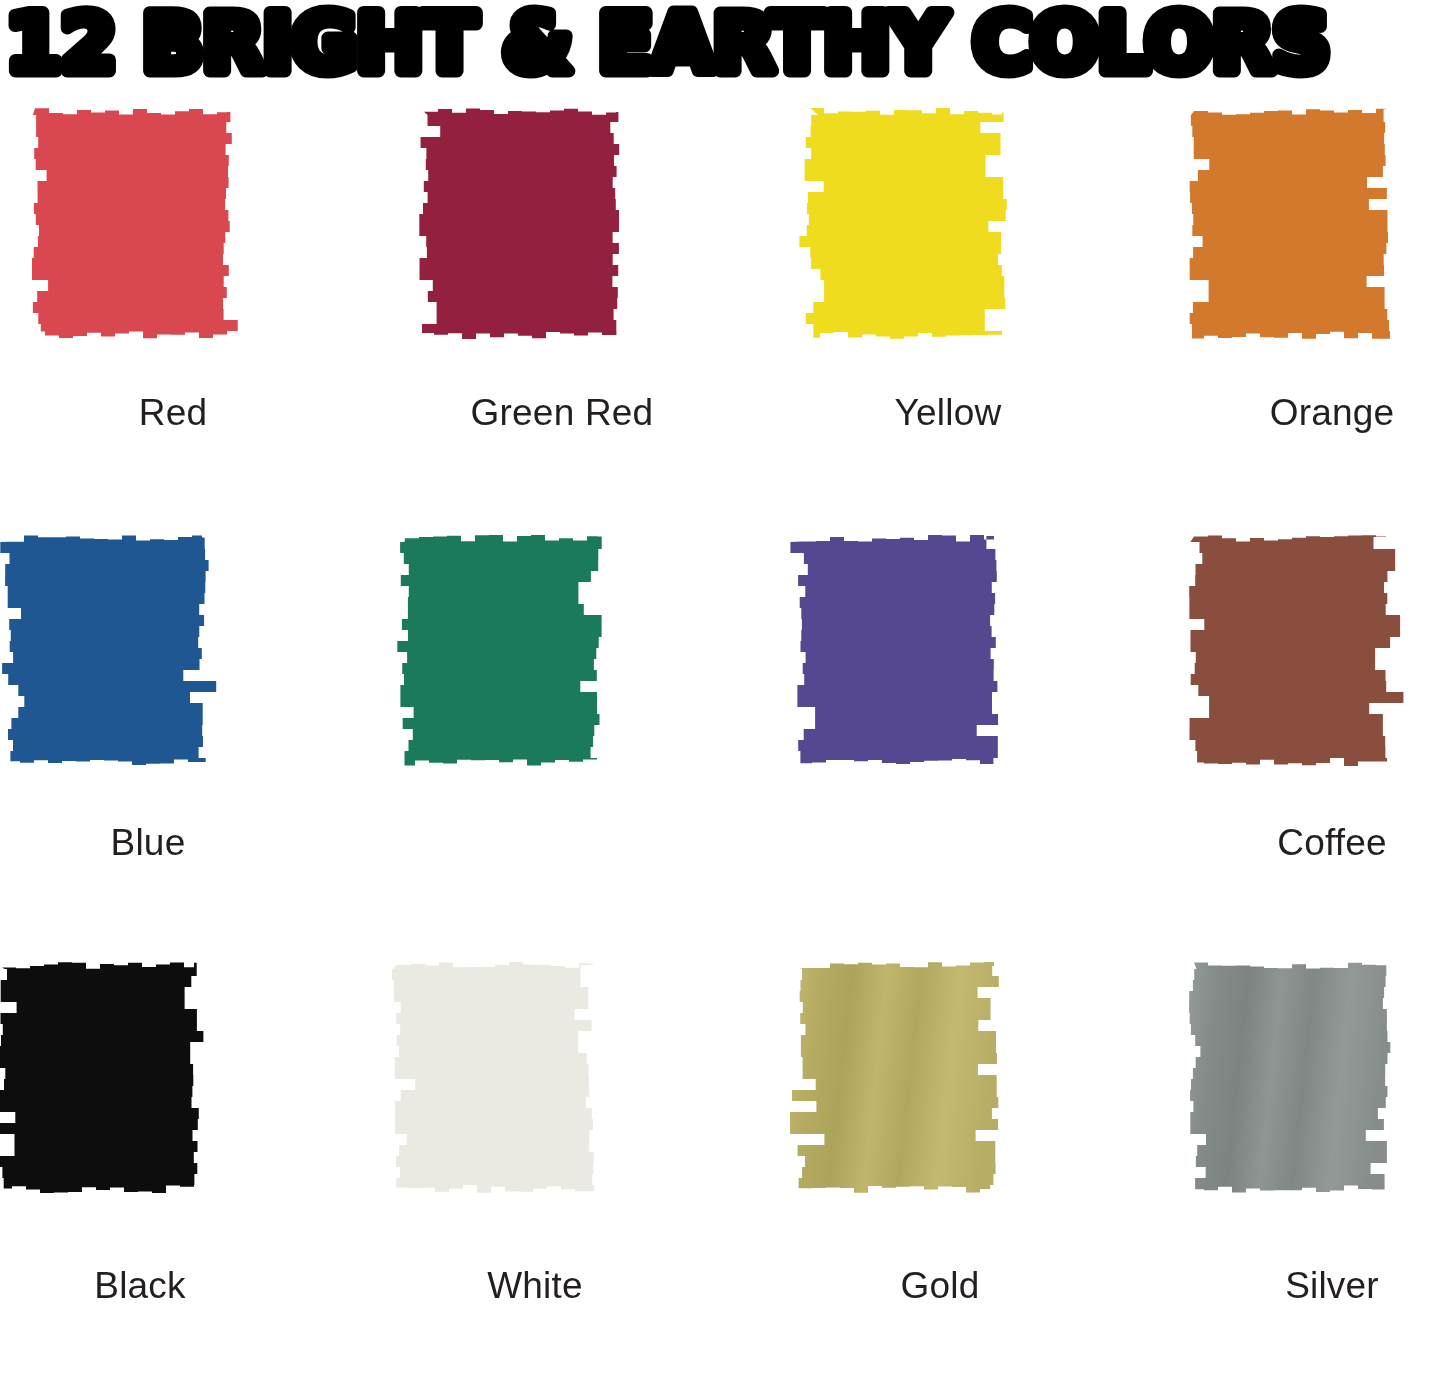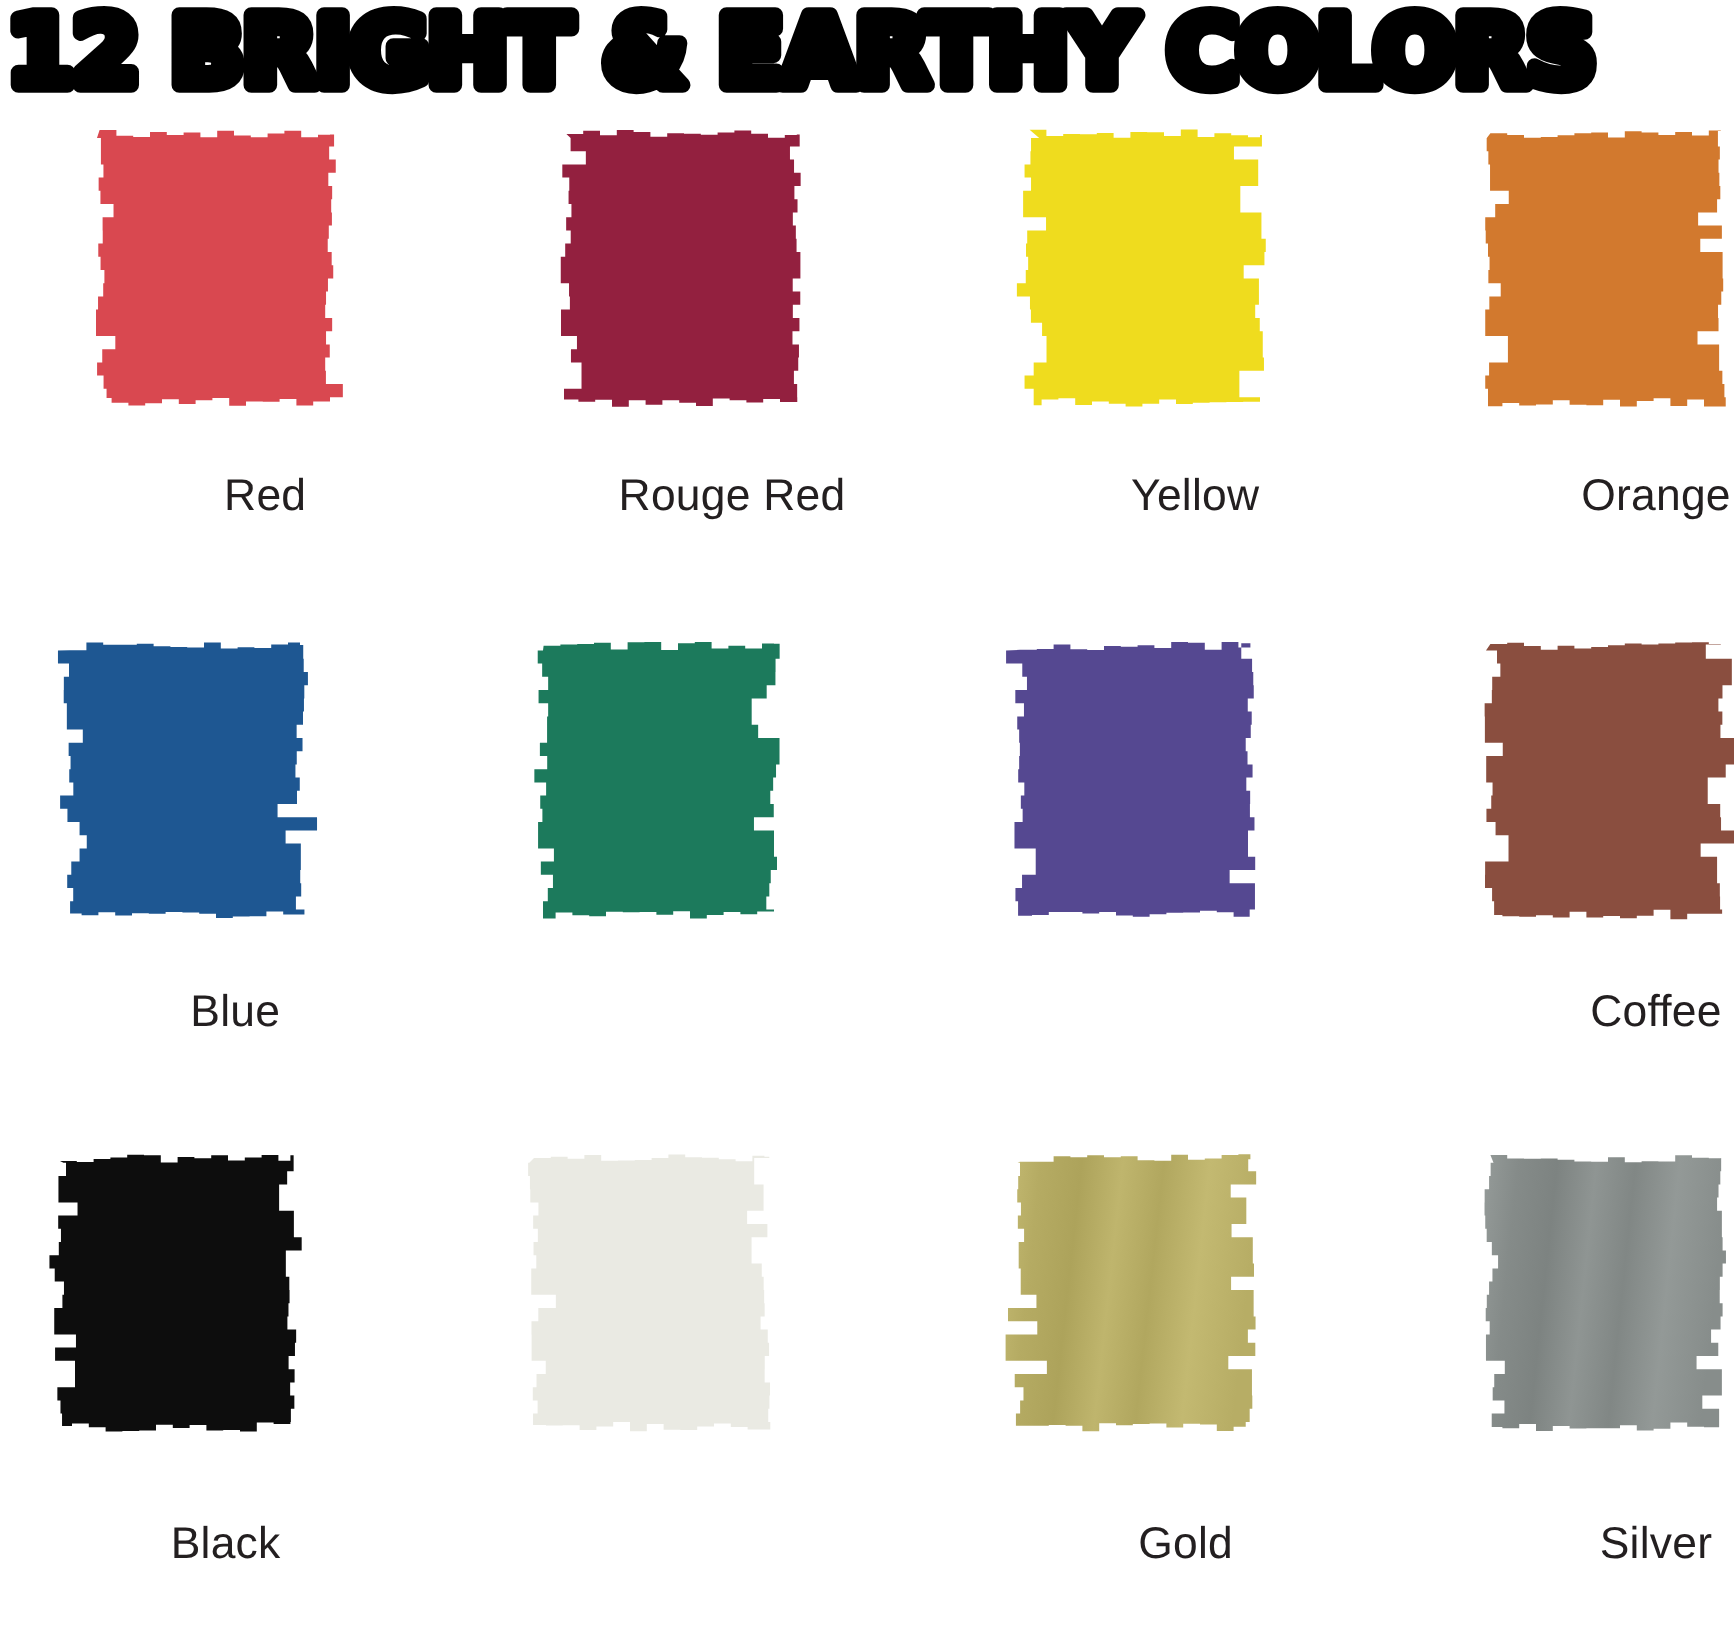--- a/index.html
+++ b/index.html
@@ -45,21 +45,20 @@
     stroke-linecap: round;
   }
 
   
   #swatch-grid {
     position: absolute;
     left: 0;
     top: 95px;
     width: 1336px;
     height: 1282px;
-    margin-left: 48px;
   }
   .swatch-row {
     position: relative;
     width: 1445px;
     height: 427px;
   }
   .swatch-cell {
     position: absolute;
     top: 0;
     width: 360px;
@@ -125,21 +124,21 @@
       <svg class="swatch-art" viewBox="0 0 360 340">
         <path class="paint" d="M42.0 13.3 L56.0 13.3 L56.0 18.1 L70.0 18.1 L70.0 19.2 L84.0 19.2 L84.0 15.0 L98.0 15.0 L98.0 17.4 L112.0 17.4 L112.0 15.4 L126.0 15.4 L126.0 19.4 L140.0 19.4 L140.0 13.9 L154.0 13.9 L154.0 17.9 L168.0 17.9 L168.0 19.4 L182.0 19.4 L182.0 16.3 L196.0 16.3 L196.0 14.0 L210.0 14.0 L210.0 19.3 L224.0 19.3 L224.0 17.2 L234.0 17.2 L234.0 17.0 L237.4 17.0 L237.4 16.0 L237.4 27.0 L233.3 27.0 L233.3 38.0 L238.8 38.0 L238.8 49.0 L232.6 49.0 L232.6 60.0 L235.8 60.0 L235.8 71.0 L235.0 71.0 L235.0 82.0 L235.6 82.0 L235.6 93.0 L233.0 93.0 L233.0 104.0 L232.1 104.0 L232.1 115.0 L235.4 115.0 L235.4 126.0 L236.7 126.0 L236.7 137.0 L232.3 137.0 L232.3 148.0 L230.7 148.0 L230.7 159.0 L230.0 159.0 L230.0 170.0 L235.8 170.0 L235.8 181.0 L230.7 181.0 L230.7 192.0 L233.8 192.0 L233.8 203.0 L230.0 203.0 L230.0 214.0 L230.6 214.0 L230.6 225.0 L230.1 225.0 L244.7 225.0 L244.7 236.0 L234.0 236.0 L234.0 239.5 L220.0 239.5 L220.0 242.9 L206.0 242.9 L206.0 237.5 L192.0 237.5 L192.0 239.8 L178.0 239.8 L178.0 239.6 L164.0 239.6 L164.0 243.2 L150.0 243.2 L150.0 236.6 L136.0 236.6 L136.0 238.6 L122.0 238.6 L122.0 241.6 L108.0 241.6 L108.0 237.7 L94.0 237.7 L94.0 241.1 L80.0 241.1 L80.0 242.9 L66.0 242.9 L66.0 240.6 L52.0 240.6 L52.0 236.6 L47.8 236.6 L47.8 240.0 L47.8 229.0 L45.3 229.0 L45.3 218.0 L39.9 218.0 L39.9 207.0 L44.2 207.0 L44.2 196.0 L55.1 196.0 L55.1 185.0 L51.0 185.0 L39.0 185.0 L39.0 174.0 L39.0 163.0 L40.7 163.0 L40.7 152.0 L45.0 152.0 L45.0 141.0 L46.0 141.0 L46.0 130.0 L42.8 130.0 L42.8 119.0 L40.9 119.0 L40.9 108.0 L44.6 108.0 L44.6 97.0 L44.5 97.0 L44.5 86.0 L53.6 86.0 L53.6 75.0 L42.7 75.0 L42.7 64.0 L41.2 64.0 L41.2 53.0 L45.2 53.0 L45.2 42.0 L54.8 42.0 L43.1 42.0 L43.1 31.0 L43.1 20.0 L39.8 20.0 Z" fill="#D94850" shape-rendering="geometricPrecision"></path>
       </svg>
       <div class="swatch-label">Red</div>
     </div>
 
     <div class="swatch-cell col-2">
       <svg class="swatch-art" viewBox="0 0 360 340">
         <path class="paint" d="M42.0 16.7 L56.0 16.7 L56.0 13.9 L70.0 13.9 L70.0 17.8 L84.0 17.8 L84.0 13.4 L98.0 13.4 L98.0 15.0 L112.0 15.0 L112.0 19.0 L126.0 19.0 L126.0 16.0 L140.0 16.0 L140.0 16.5 L154.0 16.5 L154.0 17.3 L168.0 17.3 L168.0 15.5 L182.0 15.5 L182.0 13.8 L196.0 13.8 L196.0 16.5 L210.0 16.5 L210.0 19.8 L224.0 19.8 L224.0 17.4 L234.0 17.4 L234.0 17.0 L236.4 17.0 L236.4 16.0 L236.4 27.0 L228.3 27.0 L228.3 38.0 L231.7 38.0 L231.7 49.0 L237.2 49.0 L237.2 60.0 L232.0 60.0 L232.0 71.0 L234.6 71.0 L234.6 82.0 L230.7 82.0 L230.7 93.0 L233.2 93.0 L233.2 104.0 L233.8 104.0 L233.8 115.0 L224.3 115.0 L237.0 115.0 L237.0 126.0 L237.0 137.0 L230.6 137.0 L230.6 148.0 L236.9 148.0 L236.9 159.0 L230.7 159.0 L230.7 170.0 L236.2 170.0 L236.2 181.0 L230.4 181.0 L230.4 192.0 L235.8 192.0 L235.8 203.0 L235.2 203.0 L235.2 214.0 L231.6 214.0 L231.6 225.0 L234.3 225.0 L234.3 236.0 L234.4 236.0 L234.4 240.1 L234.0 240.1 L220.0 240.1 L220.0 237.4 L206.0 237.4 L206.0 240.5 L192.0 240.5 L192.0 238.6 L178.0 238.6 L178.0 237.0 L164.0 237.0 L164.0 243.3 L150.0 243.3 L150.0 240.7 L136.0 240.7 L136.0 238.5 L122.0 238.5 L122.0 242.3 L108.0 242.3 L108.0 238.6 L94.0 238.6 L94.0 243.9 L80.0 243.9 L80.0 238.2 L66.0 238.2 L66.0 239.8 L52.0 239.8 L52.0 237.9 L40.0 237.9 L40.0 240.0 L40.0 229.0 L40.2 229.0 L54.6 229.0 L54.6 218.0 L54.6 207.0 L45.8 207.0 L45.8 196.0 L50.8 196.0 L50.8 185.0 L53.2 185.0 L37.5 185.0 L37.5 174.0 L37.5 163.0 L44.9 163.0 L44.9 152.0 L44.2 152.0 L44.2 141.0 L48.6 141.0 L37.3 141.0 L37.3 130.0 L37.3 119.0 L41.0 119.0 L41.0 108.0 L45.6 108.0 L45.6 97.0 L41.8 97.0 L41.8 86.0 L46.2 86.0 L46.2 75.0 L43.8 75.0 L43.8 64.0 L44.4 64.0 L44.4 53.0 L38.6 53.0 L38.6 42.0 L37.1 42.0 L58.2 42.0 L58.2 31.0 L45.5 31.0 L45.5 20.0 Z" fill="#93203F" shape-rendering="geometricPrecision"></path>
       </svg>
-      <div class="swatch-label">Rouge Red</div>
+      <div class="swatch-label">Green Red</div>
     </div>
 
     <div class="swatch-cell col-3">
       <svg class="swatch-art" viewBox="0 0 360 340">
         <path class="paint" d="M42.0 13.1 L56.0 13.1 L56.0 18.3 L70.0 18.3 L70.0 16.6 L84.0 16.6 L84.0 16.8 L98.0 16.8 L98.0 15.8 L112.0 15.8 L112.0 19.7 L126.0 19.7 L126.0 15.0 L140.0 15.0 L140.0 15.2 L154.0 15.2 L154.0 18.3 L168.0 18.3 L168.0 12.9 L182.0 12.9 L182.0 19.2 L196.0 19.2 L196.0 16.1 L210.0 16.1 L210.0 17.8 L224.0 17.8 L224.0 19.4 L234.0 19.4 L234.0 17.6 L235.6 17.6 L235.6 16.0 L235.6 27.0 L235.5 27.0 L212.3 27.0 L212.3 38.0 L232.5 38.0 L232.5 49.0 L232.5 60.0 L234.9 60.0 L217.6 60.0 L217.6 71.0 L217.6 82.0 L216.3 82.0 L235.2 82.0 L235.2 93.0 L235.2 104.0 L238.8 104.0 L238.8 115.0 L237.7 115.0 L237.7 126.0 L232.7 126.0 L220.4 126.0 L220.4 137.0 L233.1 137.0 L233.1 148.0 L233.1 159.0 L230.0 159.0 L230.0 170.0 L233.8 170.0 L233.8 181.0 L236.3 181.0 L236.3 192.0 L236.3 192.0 L236.3 203.0 L237.3 203.0 L237.3 214.0 L236.1 214.0 L216.8 214.0 L216.8 225.0 L216.8 236.0 L219.6 236.0 L234.0 236.0 L234.0 239.7 L220.0 239.7 L220.0 239.9 L206.0 239.9 L206.0 240.3 L192.0 240.3 L192.0 240.6 L178.0 240.6 L178.0 241.7 L164.0 241.7 L164.0 238.0 L150.0 238.0 L150.0 241.4 L136.0 241.4 L136.0 243.8 L122.0 243.8 L122.0 241.5 L108.0 241.5 L108.0 239.6 L94.0 239.6 L94.0 242.4 L80.0 242.4 L80.0 236.9 L66.0 236.9 L66.0 237.9 L52.0 237.9 L52.0 242.7 L45.4 242.7 L45.4 240.0 L45.4 229.0 L37.8 229.0 L37.8 218.0 L45.4 218.0 L45.4 207.0 L43.3 207.0 L56.1 207.0 L56.1 196.0 L56.1 185.0 L52.4 185.0 L52.4 174.0 L43.1 174.0 L43.1 163.0 L42.3 163.0 L42.3 152.0 L31.4 152.0 L31.4 141.0 L38.8 141.0 L38.8 130.0 L40.8 130.0 L40.8 119.0 L39.0 119.0 L39.0 108.0 L40.0 108.0 L40.0 97.0 L41.2 97.0 L55.7 97.0 L55.7 86.0 L36.6 86.0 L36.6 75.0 L36.6 64.0 L43.2 64.0 L43.2 53.0 L37.8 53.0 L37.8 42.0 L42.7 42.0 L42.7 31.0 L43.2 31.0 L43.2 20.0 L50.0 20.0 Z" fill="#EFDC1E" shape-rendering="geometricPrecision"></path>
       </svg>
       <div class="swatch-label">Yellow</div>
     </div>
 
     <div class="swatch-cell col-4">
@@ -185,20 +184,21 @@
       <svg class="swatch-art" viewBox="0 0 360 340">
         <path class="paint" d="M42.0 18.4 L56.0 18.4 L56.0 19.3 L70.0 19.3 L70.0 16.9 L84.0 16.9 L84.0 15.5 L98.0 15.5 L98.0 13.2 L112.0 13.2 L112.0 13.7 L126.0 13.7 L126.0 19.7 L140.0 19.7 L140.0 15.1 L154.0 15.1 L154.0 16.3 L168.0 16.3 L168.0 13.7 L182.0 13.7 L182.0 18.0 L196.0 18.0 L196.0 15.5 L210.0 15.5 L210.0 13.4 L224.0 13.4 L224.0 18.2 L234.0 18.2 L234.0 13.7 L236.7 13.7 L236.7 16.0 L236.7 27.0 L231.3 27.0 L231.3 38.0 L236.6 38.0 L224.6 38.0 L224.6 49.0 L224.6 60.0 L225.7 60.0 L236.9 60.0 L236.9 71.0 L236.9 82.0 L231.8 82.0 L243.4 82.0 L243.4 93.0 L230.2 93.0 L230.2 104.0 L230.2 115.0 L233.1 115.0 L233.1 126.0 L233.3 126.0 L233.3 137.0 L232.4 137.0 L232.4 148.0 L231.5 148.0 L231.5 159.0 L238.8 159.0 L238.8 170.0 L237.8 170.0 L237.8 181.0 L232.5 181.0 L232.5 192.0 L237.5 192.0 L237.5 203.0 L233.8 203.0 L233.8 214.0 L237.3 214.0 L237.3 225.0 L234.4 225.0 L234.4 236.0 L231.6 236.0 L234.0 236.0 L234.0 237.7 L220.0 237.7 L220.0 236.5 L206.0 236.5 L206.0 244.0 L192.0 244.0 L192.0 242.6 L178.0 242.6 L178.0 243.1 L164.0 243.1 L164.0 238.6 L150.0 238.6 L150.0 241.0 L136.0 241.0 L136.0 238.2 L122.0 238.2 L122.0 243.1 L108.0 243.1 L108.0 243.5 L94.0 243.5 L94.0 243.9 L80.0 243.9 L80.0 240.4 L66.0 240.4 L66.0 237.3 L52.0 237.3 L52.0 239.4 L43.7 239.4 L43.7 240.0 L43.7 229.0 L42.4 229.0 L42.4 218.0 L39.8 218.0 L39.8 207.0 L41.4 207.0 L54.5 207.0 L54.5 196.0 L54.5 185.0 L63.6 185.0 L37.9 185.0 L37.9 174.0 L55.3 174.0 L55.3 163.0 L37.2 163.0 L37.2 152.0 L37.2 141.0 L44.0 141.0 L44.0 130.0 L45.3 130.0 L45.3 119.0 L37.6 119.0 L37.6 108.0 L33.2 108.0 L33.2 97.0 L41.0 97.0 L41.0 86.0 L42.8 86.0 L42.8 75.0 L40.5 75.0 L40.5 64.0 L44.9 64.0 L56.6 64.0 L56.6 53.0 L40.7 53.0 L40.7 42.0 L40.7 31.0 L47.0 31.0 L47.0 20.0 L44.9 20.0 Z" fill="#0D0D0D" shape-rendering="geometricPrecision"></path>
       </svg>
       <div class="swatch-label">Black</div>
     </div>
 
     <div class="swatch-cell col-2">
       <svg class="swatch-art" viewBox="0 0 360 340">
         <path class="paint" d="M42.0 15.9 L56.0 15.9 L56.0 14.9 L70.0 14.9 L70.0 16.6 L84.0 16.6 L84.0 13.4 L98.0 13.4 L98.0 18.2 L112.0 18.2 L112.0 18.0 L126.0 18.0 L126.0 17.7 L140.0 17.7 L140.0 16.0 L154.0 16.0 L154.0 13.1 L168.0 13.1 L168.0 15.4 L182.0 15.4 L182.0 15.8 L196.0 15.8 L196.0 17.0 L210.0 17.0 L210.0 18.8 L224.0 18.8 L224.0 14.2 L234.0 14.2 L234.0 15.0 L238.1 15.0 L238.1 16.0 L225.5 16.0 L225.5 27.0 L225.5 38.0 L218.4 38.0 L233.3 38.0 L233.3 49.0 L233.3 60.0 L232.7 60.0 L219.6 60.0 L219.6 71.0 L236.5 71.0 L236.5 82.0 L223.3 82.0 L223.3 93.0 L223.3 104.0 L231.8 104.0 L231.8 115.0 L233.4 115.0 L233.4 126.0 L233.8 126.0 L233.8 137.0 L234.2 137.0 L234.2 148.0 L230.8 148.0 L230.8 159.0 L236.8 159.0 L236.8 170.0 L237.9 170.0 L237.9 181.0 L234.3 181.0 L234.3 192.0 L234.2 192.0 L234.2 203.0 L238.7 203.0 L238.7 214.0 L238.2 214.0 L238.2 225.0 L237.2 225.0 L237.2 236.0 L238.9 236.0 L238.9 242.3 L234.0 242.3 L220.0 242.3 L220.0 240.2 L206.0 240.2 L206.0 237.2 L192.0 237.2 L192.0 239.7 L178.0 239.7 L178.0 242.7 L164.0 242.7 L164.0 242.4 L150.0 242.4 L150.0 237.7 L136.0 237.7 L136.0 243.8 L122.0 243.8 L122.0 236.1 L108.0 236.1 L108.0 239.7 L94.0 239.7 L94.0 242.7 L80.0 242.7 L80.0 238.7 L66.0 238.7 L66.0 238.9 L52.0 238.9 L52.0 238.5 L41.2 238.5 L41.2 240.0 L41.2 229.0 L45.0 229.0 L45.0 218.0 L41.0 218.0 L41.0 207.0 L44.1 207.0 L44.1 196.0 L51.8 196.0 L51.8 185.0 L57.2 185.0 L40.0 185.0 L40.0 174.0 L40.0 163.0 L39.9 163.0 L39.9 152.0 L45.6 152.0 L45.6 141.0 L37.2 141.0 L60.2 141.0 L60.2 130.0 L39.7 130.0 L39.7 119.0 L39.7 108.0 L43.9 108.0 L43.9 97.0 L41.6 97.0 L41.6 86.0 L45.2 86.0 L45.2 75.0 L41.3 75.0 L41.3 64.0 L45.7 64.0 L45.7 53.0 L38.9 53.0 L38.9 42.0 L38.6 42.0 L38.6 31.0 L37.1 31.0 L37.1 20.0 L38.1 20.0 Z" fill="#EAEAE3" shape-rendering="geometricPrecision"></path>
       </svg>
+      <div class="swatch-label">White</div>
     </div>
 
     <div class="swatch-cell col-3">
       <svg class="swatch-art" viewBox="0 0 360 340">
           <defs>
             <linearGradient id="met10" x1="0" y1="0" x2="1" y2="0.12">
               <stop offset="0" stop-color="#c5bb73"></stop>
               <stop offset="0.14" stop-color="#b5ab63"></stop>
               <stop offset="0.3" stop-color="#ada35b"></stop>
               <stop offset="0.46" stop-color="#bfb56d"></stop>

